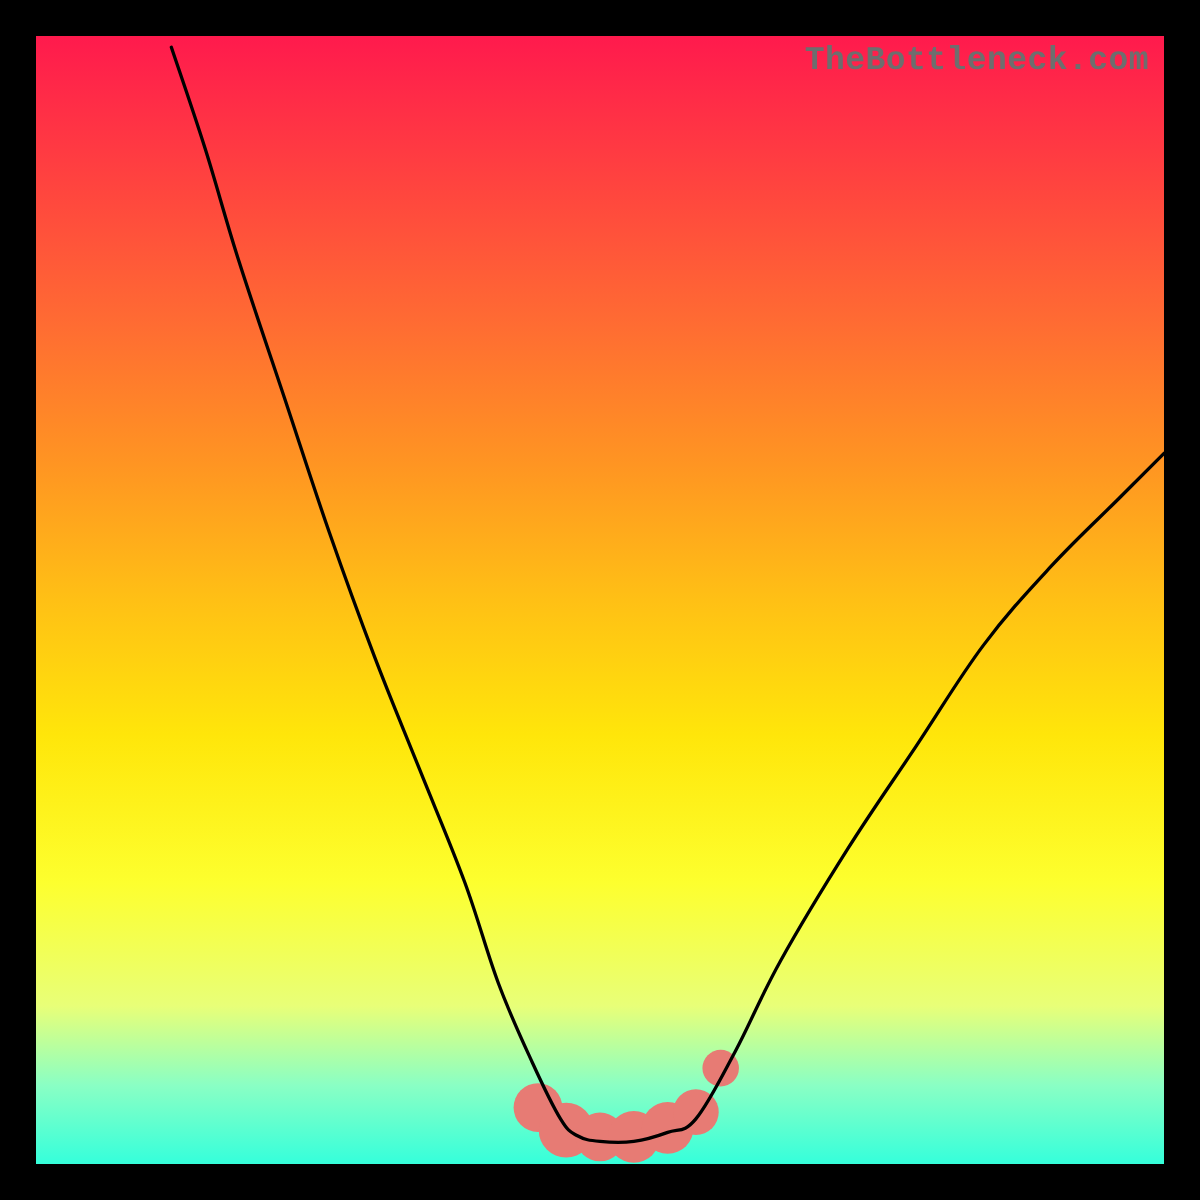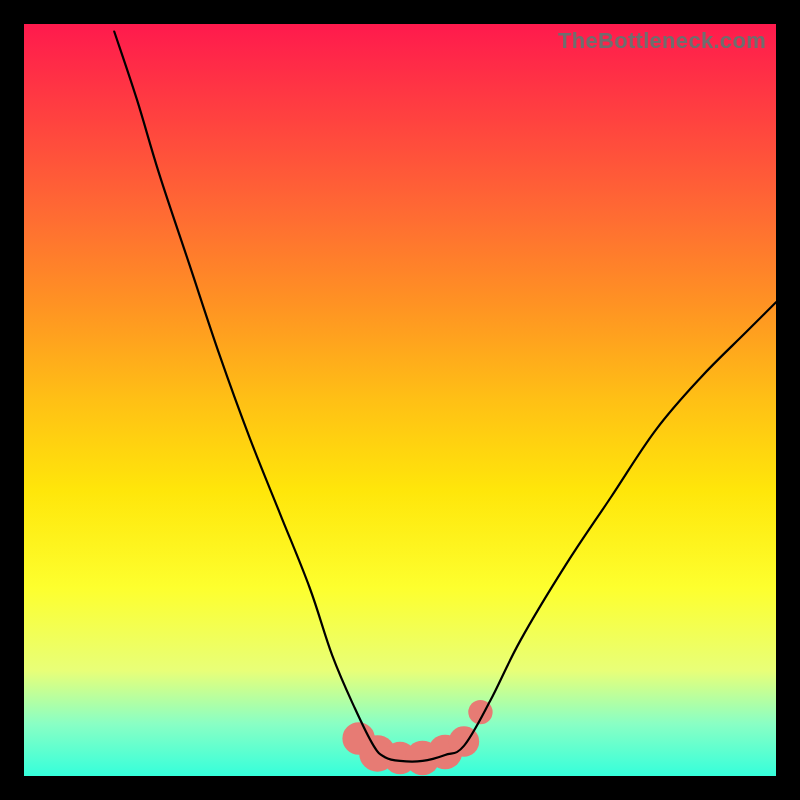--- a/index.html
+++ b/index.html
@@ -21,20 +21,21 @@
       #ff1a4d 0%,
       #ff4040 12%,
       #ff6a33 25%,
       #ff9522 38%,
       #ffc015 50%,
       #ffe60a 62%,
       #fdff2e 75%,
       #e8ff78 86%,
       #8affc4 93%,
       #35ffdb 100%);
+    font-family: Liberation Mono, monospace;
   }
   .watermark {
     position: absolute;
     top: 4px;
     right: 10px;
     color: #6e6e6e;
     font-size: 22px;
     font-weight: 600;
     letter-spacing: 0.3px;
     user-select: none;

